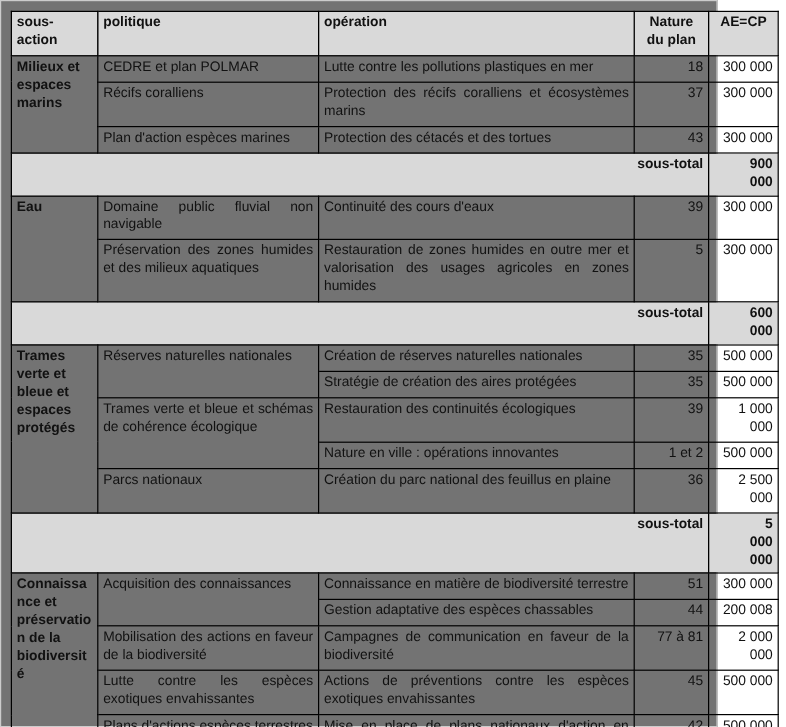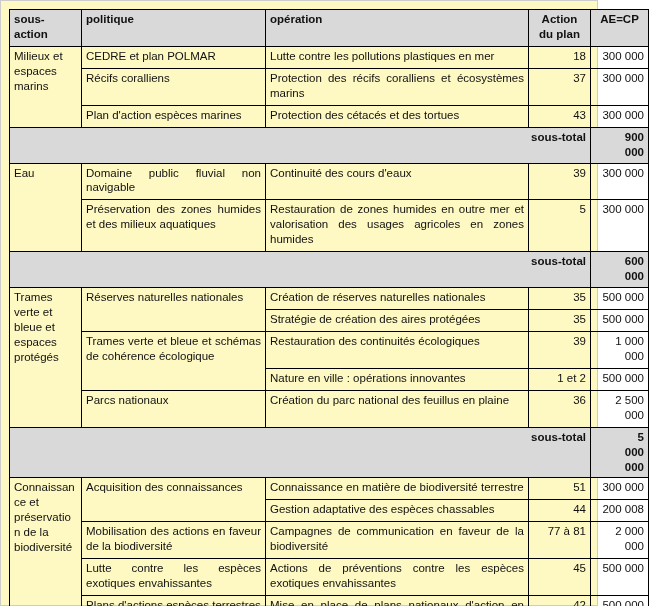--- a/index.html
+++ b/index.html
@@ -6,21 +6,21 @@
     margin: 0;
     padding: 0;
     background: #ffffff;
     font-family: "Liberation Sans", sans-serif;
   }
   .page {
     width: 598px;
     height: 606px;
     box-sizing: border-box;
     padding: 8px 8px 0 8px;
-    background: #fef9c3;
+    background: #737373;
     border: 1px solid #cccccc;
   }
   table.budget {
     border-collapse: collapse;
     table-layout: fixed;
     width: 639px;
     font-size: 11.5px;
     color: #111111;
     border: 1px solid #000000;
   }
@@ -36,21 +36,21 @@
     line-height: 1.3;
     overflow: hidden;
     word-wrap: break-word;
   }
   thead th {
     background: #d9d9d9;
     font-weight: bold;
     text-align: left;
   }
   thead th.center { text-align: center; }
-  td.sa  { text-align: left; }
+  td.sa  { text-align: left; font-weight: bold; }
   td.pol { text-align: justify; }
   td.op  { text-align: justify; margin-left: 17px; }
   td.act { text-align: right; }
   td.amt { text-align: right; }
   tr.subtotal td {
     background: #d9d9d9;
     font-weight: bold;
     text-align: right;
     padding-top: 2px;
     padding-bottom: 3px;
@@ -68,21 +68,21 @@
         <col class="c-op">
         <col class="c-act">
         <col class="c-amt">
     </colgroup>
 
     <thead>
       <tr>
         <th>sous-action</th>
         <th>politique</th>
         <th>opération</th>
-        <th class="center">Action du plan</th>
+        <th class="center">Nature du plan</th>
         <th class="center">AE=CP</th>
       </tr>
     </thead>
 
     <tbody>
       <tr>
         <td class="sa" rowspan="3">Milieux et espaces marins</td>
         <td class="pol">CEDRE et plan POLMAR</td>
         <td class="op">Lutte contre les pollutions plastiques en mer</td>
         <td class="act">18</td>

